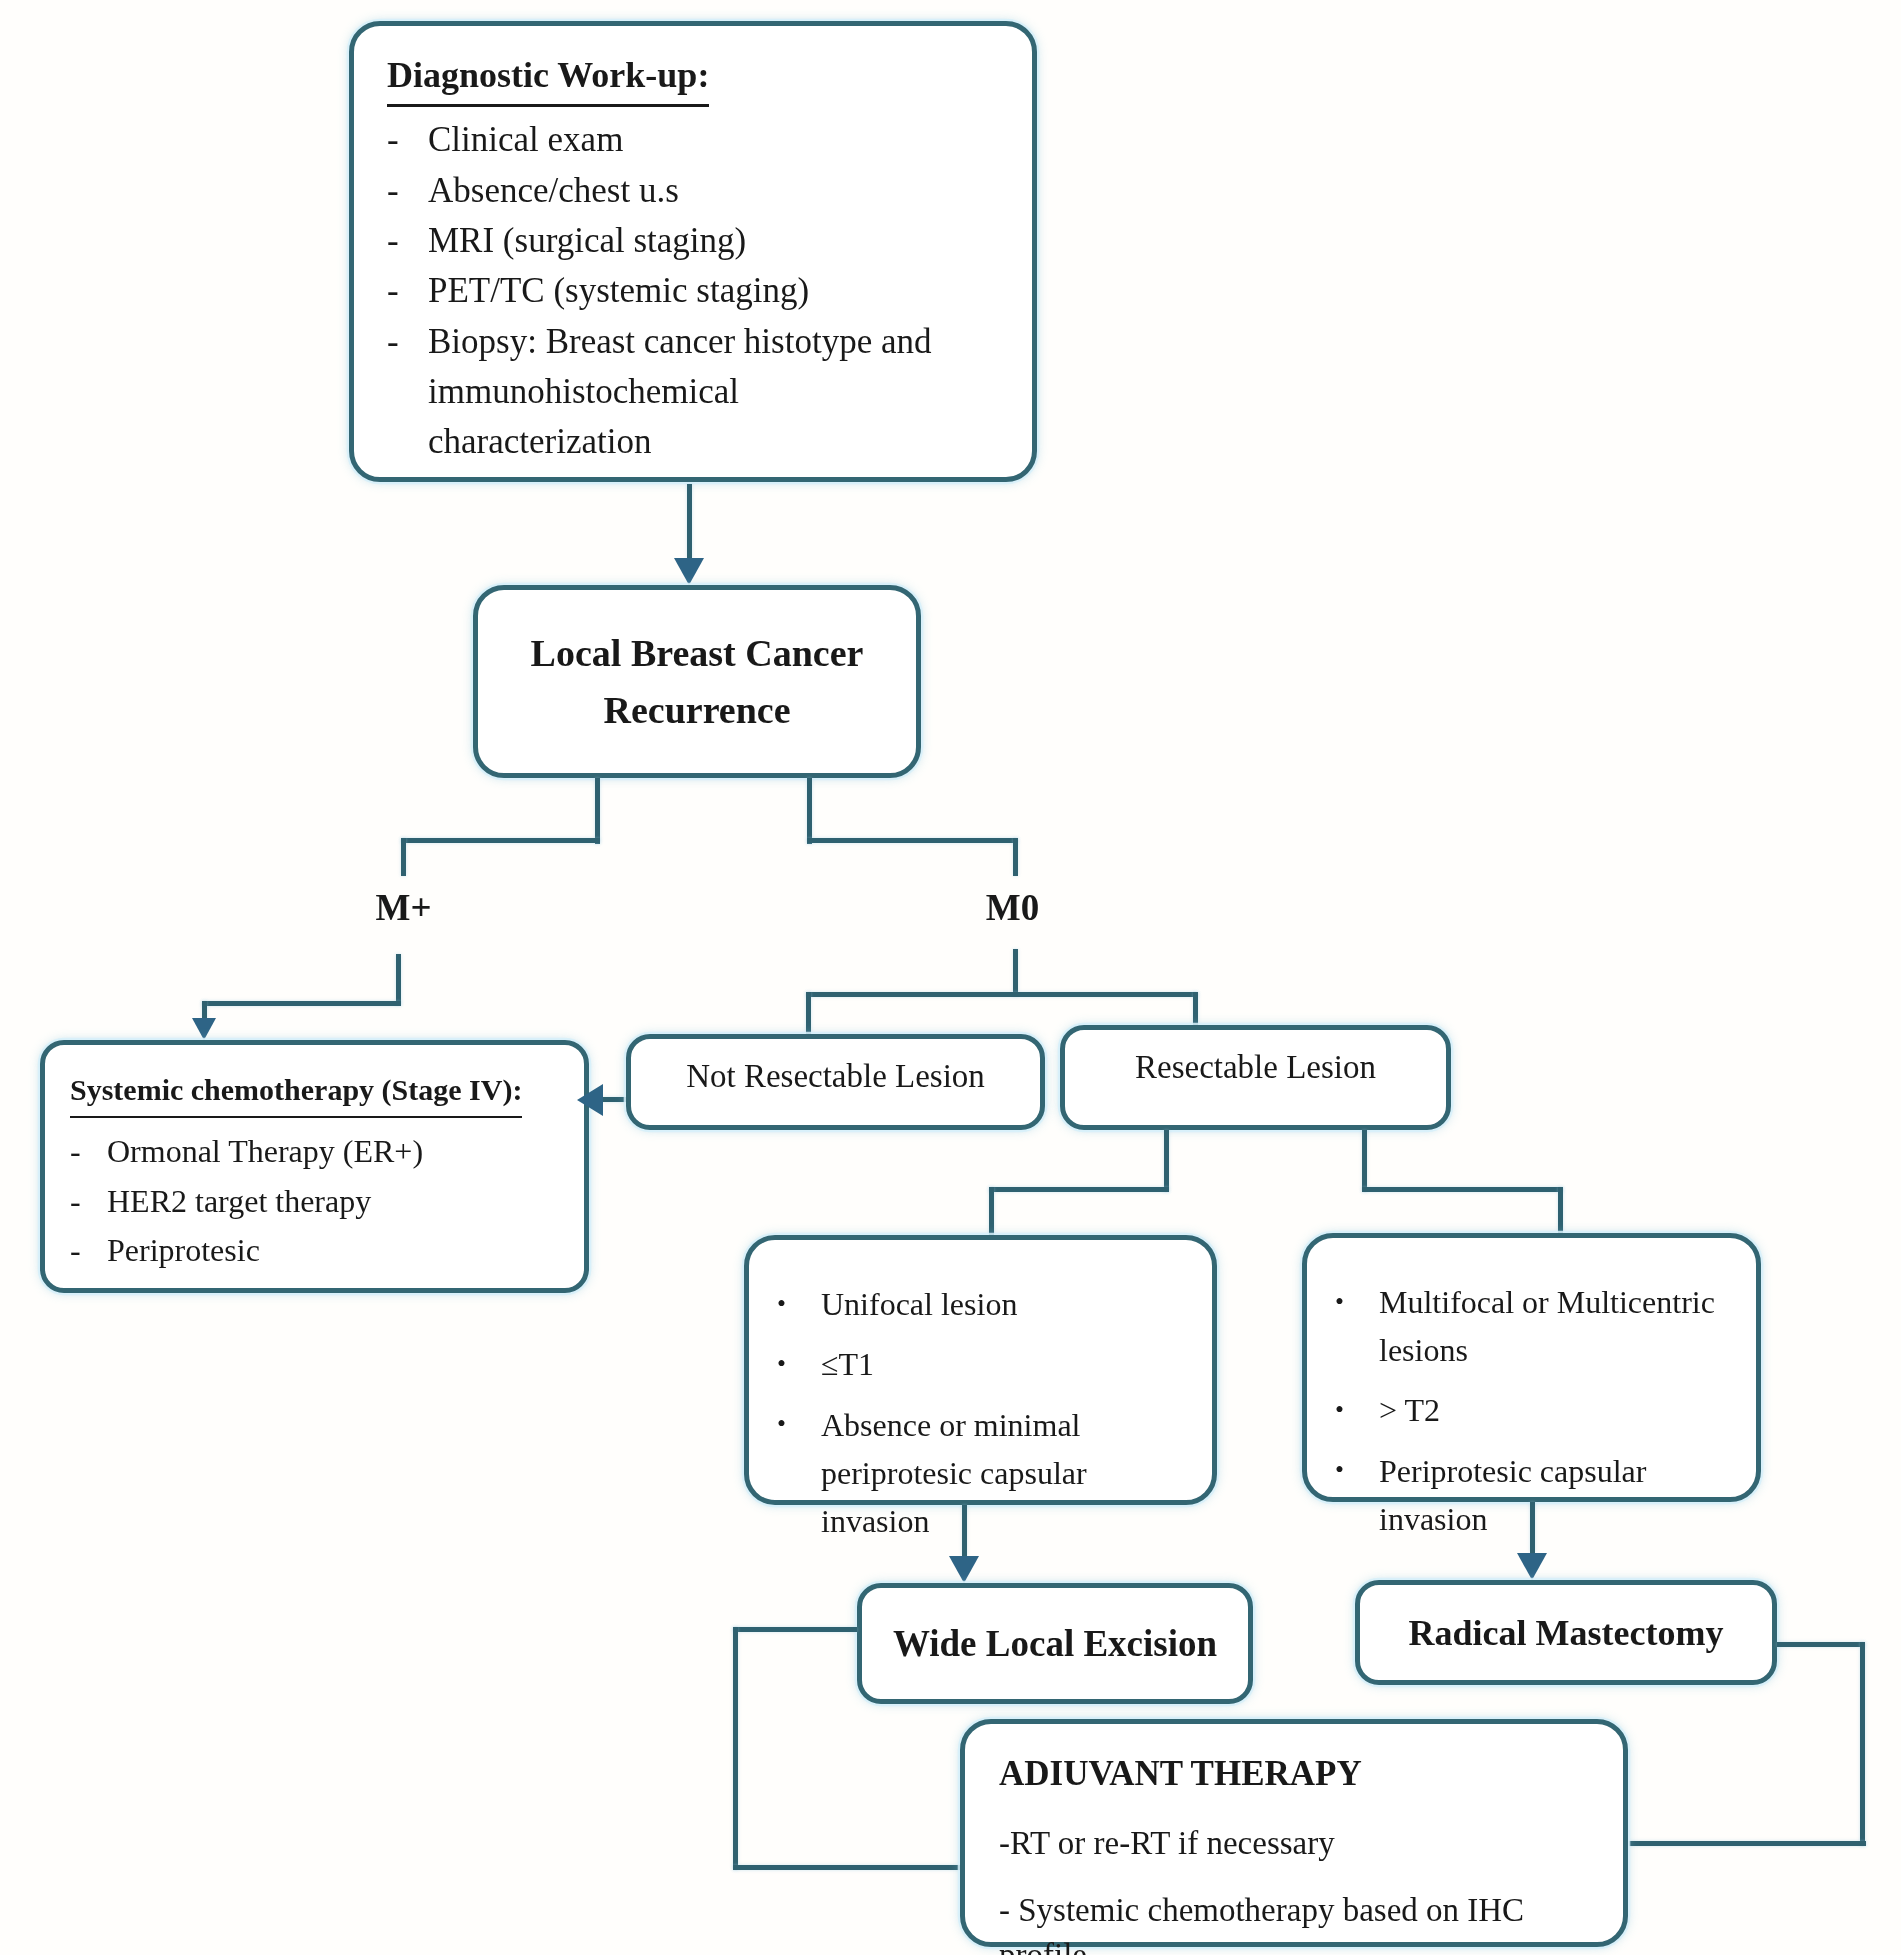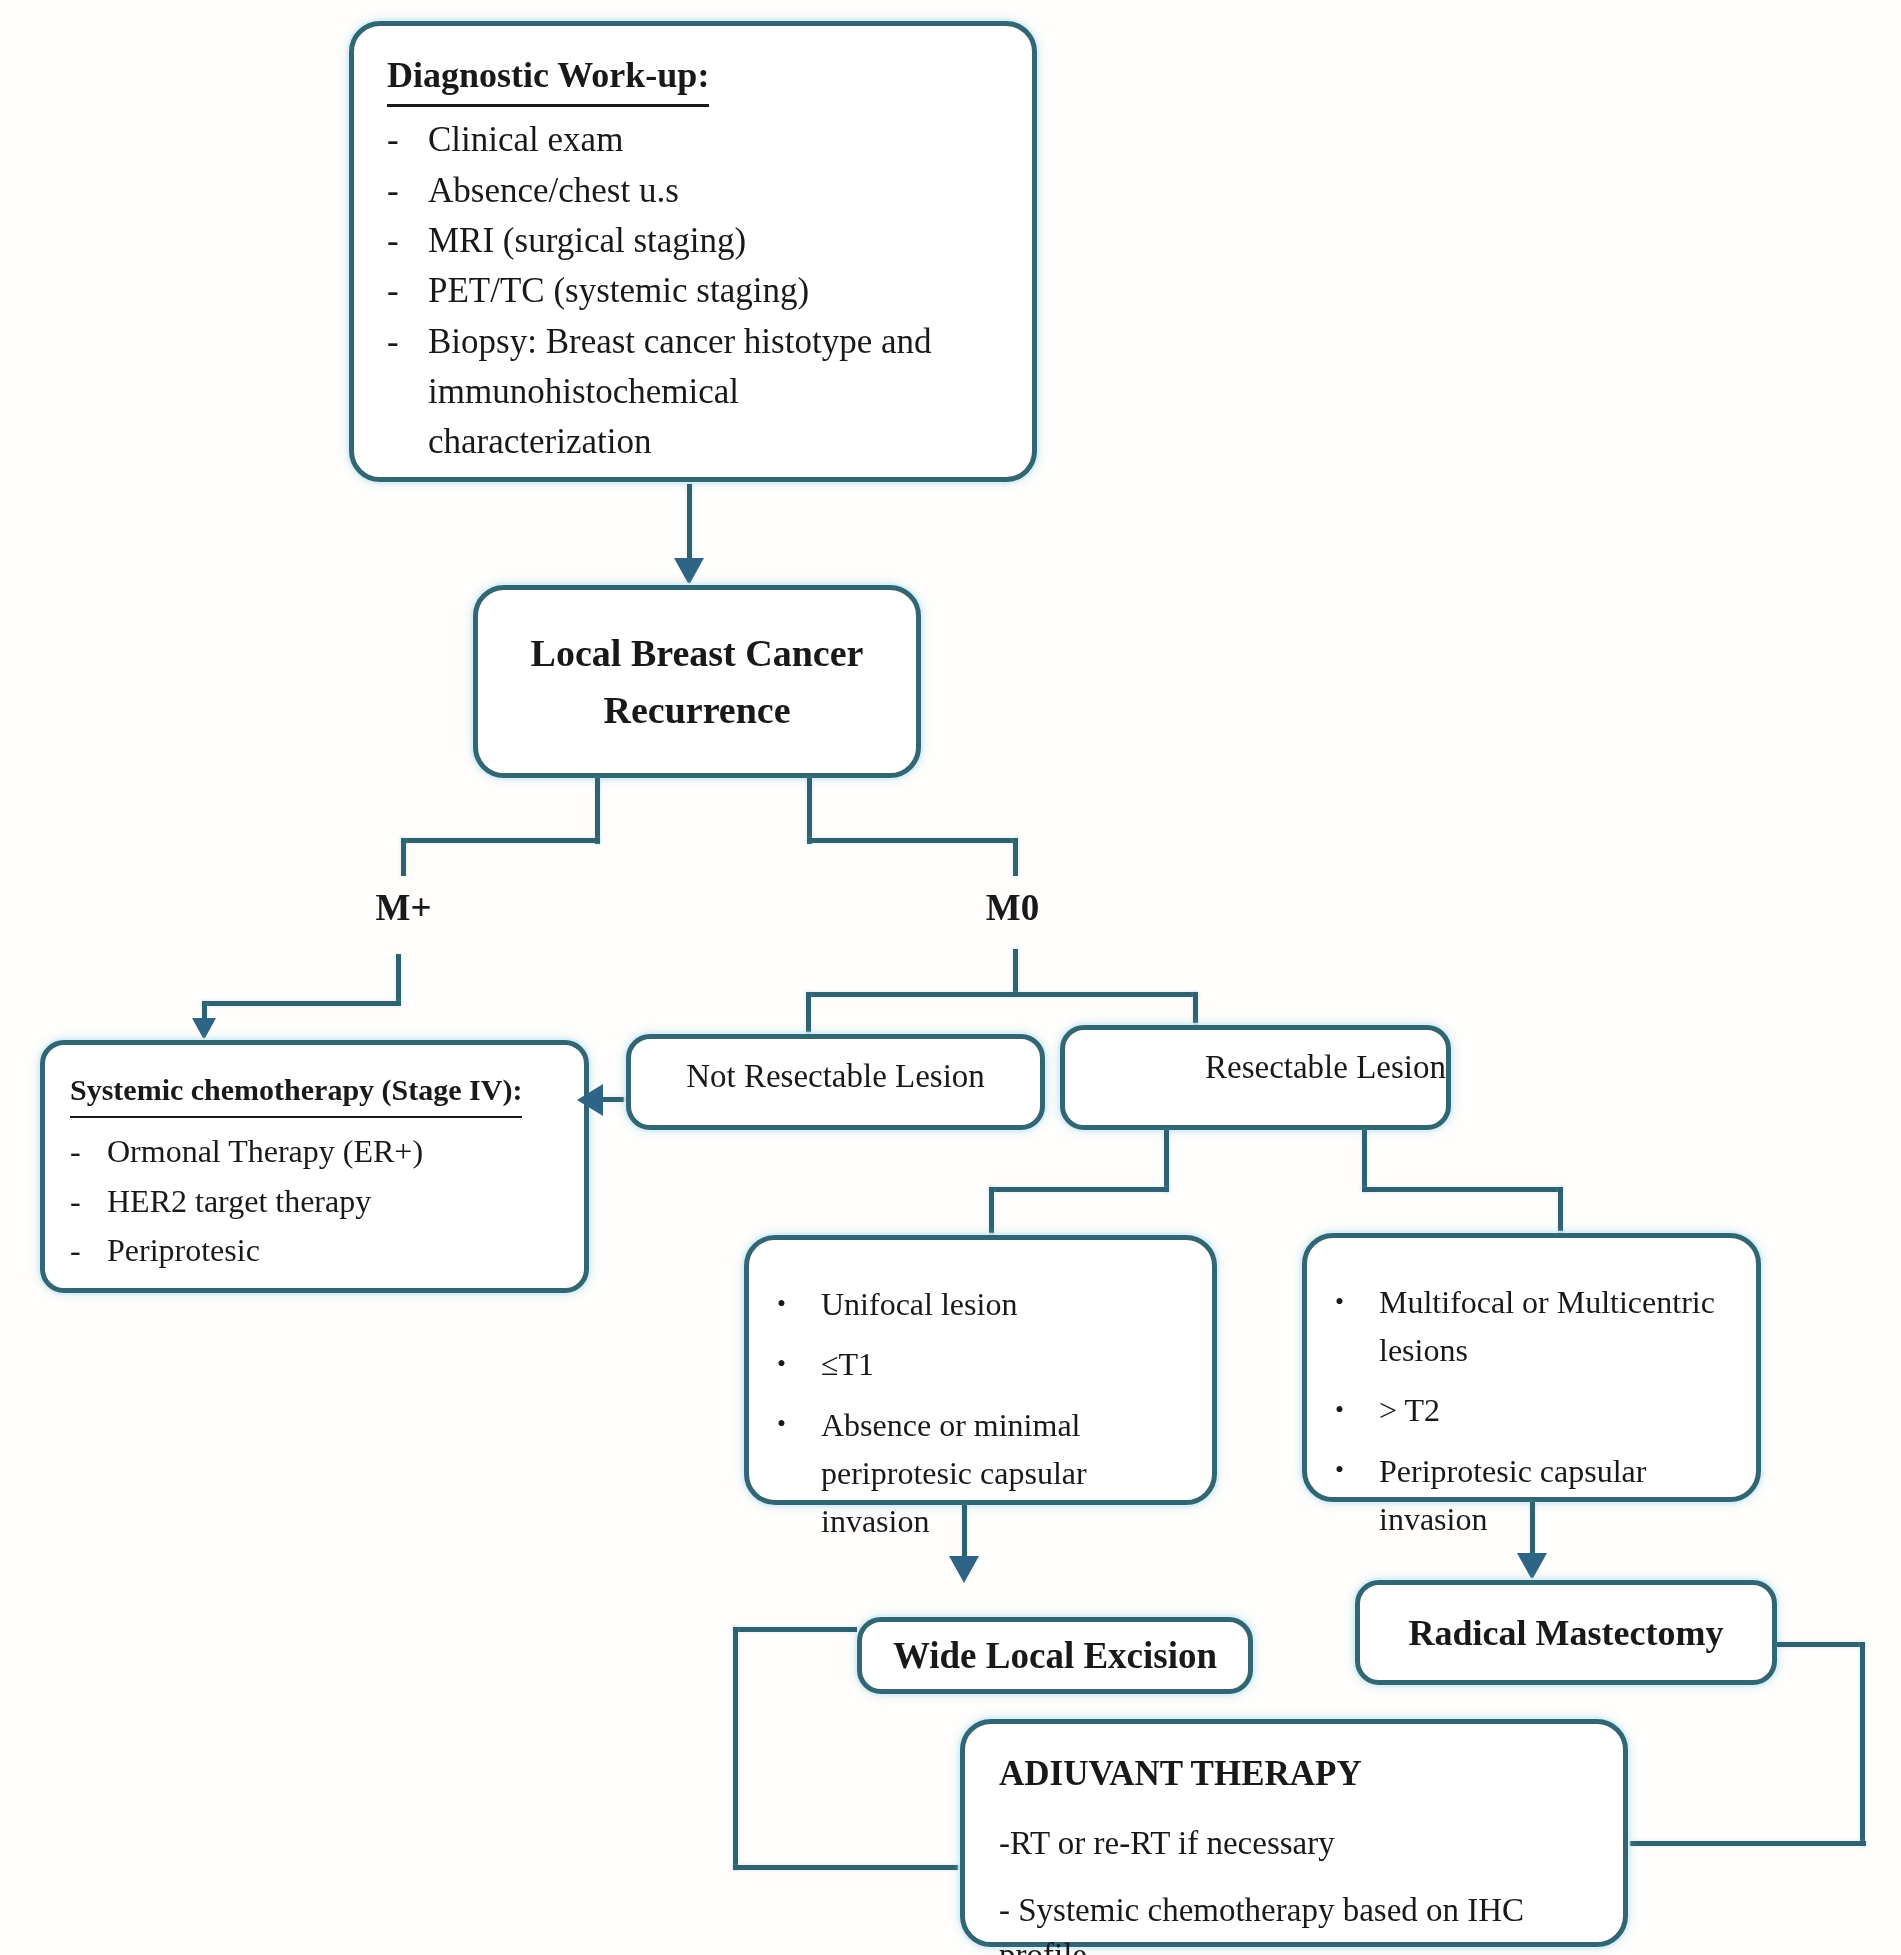--- a/index.html
+++ b/index.html
@@ -159,21 +159,21 @@
 
   <div class="ln" style="left:1013px;top:949px;width:5.1px;height:47px;"></div>
   <div class="ln" style="left:806px;top:992px;width:392px;height:5.1px;"></div>
   <div class="ln" style="left:806px;top:992px;width:5.1px;height:44px;"></div>
   <div class="ln" style="left:1193px;top:992px;width:5.1px;height:35px;"></div>
 
   <div class="box small lesion center-lbl" style="left:626px;top:1034px;width:419px;height:96px;">
     <span>Not Resectable Lesion</span>
   </div>
 
-  <div class="box small lesion center-lbl" style="left:1060px;top:1025px;width:391px;height:105px;justify-content:flex-end;">
+  <div class="box small lesion center-lbl" style="left:1060px;top:1025px;width:391px;height:105px;">
     <span>Resectable Lesion</span>
   </div>
 
   <div class="ln" style="left:1164px;top:1130px;width:5.1px;height:62px;"></div>
   <div class="ln" style="left:1362px;top:1130px;width:5.1px;height:62px;"></div>
   <div class="ln" style="left:989px;top:1187px;width:180px;height:5.1px;"></div>
   <div class="ln" style="left:1362px;top:1187px;width:201px;height:5.1px;"></div>
   <div class="ln" style="left:989px;top:1187px;width:5.1px;height:50px;"></div>
   <div class="ln" style="left:1558px;top:1187px;width:5.1px;height:49px;"></div>
 
@@ -201,21 +201,21 @@
         </li>
       <li>
           <span>Periprotesic capsular invasion</span>
         </li>
     </ul>
   </div>
 
   <div class="ln" style="left:962px;top:1505px;width:5.1px;height:52px;"></div>
   <div class="ah-down" style="left:949px;top:1556px;"></div>
 
-  <div class="box small surg center-lbl" style="left:857px;top:1617px;width:396px;height:77px;">
+  <div class="box small surg center-lbl" style="left:857px;top:1583px;width:396px;height:121px;">
     <span>Wide Local Excision</span>
   </div>
 
   <div class="ln" style="left:1530px;top:1502px;width:5.1px;height:51px;"></div>
   <div class="ah-down" style="left:1517px;top:1553px;"></div>
 
   <div class="box small surg2 center-lbl" style="left:1355px;top:1580px;width:422px;height:105px;">
     <span>Radical Mastectomy</span>
   </div>
 

